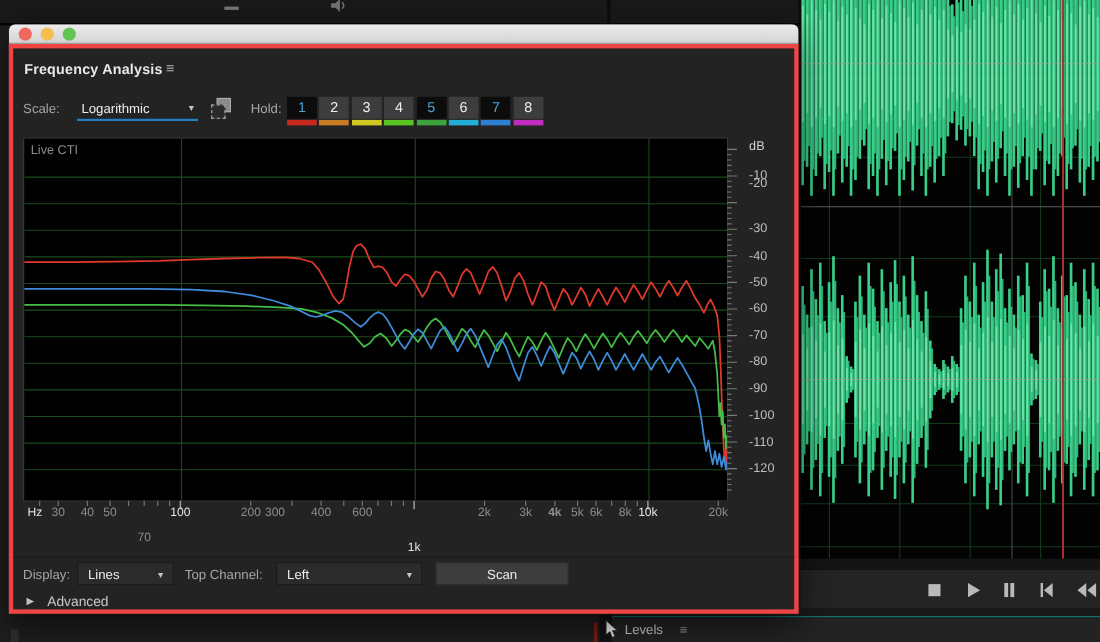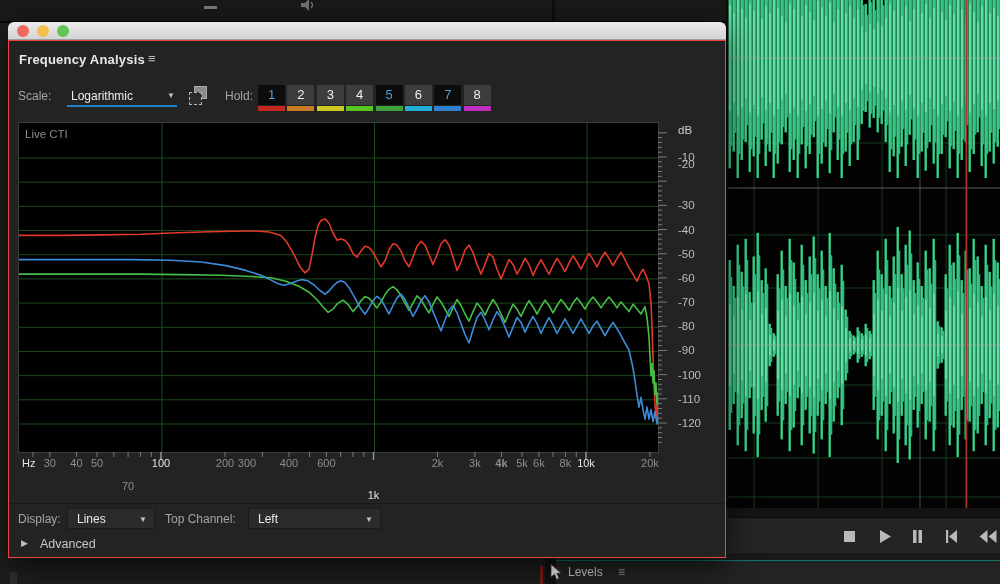--- a/index.html
+++ b/index.html
@@ -27,21 +27,21 @@
   .red-sliver{position:absolute;left:540px;top:566px;width:3px;height:18px;background:#7d1d16;}
   .stub-rect{position:absolute;left:10px;top:572px;width:7px;height:12px;background:#2e2e2e;}
   .cursor-arrow{position:absolute;left:550px;top:564px;}
   
   .fa-window{position:absolute;left:8px;top:22px;width:718px;height:536px;box-shadow:0 10px 28px rgba(0,0,0,.6);}
   .titlebar{position:absolute;left:0;top:0;width:100%;height:18px;border-radius:6px 6px 0 0;
     background:linear-gradient(#ececec,#d4d4d4);border-bottom:1px solid #9f9f9f;box-sizing:border-box;}
   .tl{position:absolute;top:3px;width:12px;height:12px;border-radius:50%;}
   .tl.r{left:9px;} .tl.y{left:29px;} .tl.g{left:49px;}
   .fa-panel{position:absolute;left:0;top:18px;width:718px;height:518px;background:#232323;
-    border:1px solid #ef4444;box-sizing:border-box;color:#d8d8d8;}
+    border:4px solid #ef4444;box-sizing:border-box;color:#d8d8d8;}
   .panel-title{position:absolute;left:10px;top:11px;font-size:13px;font-weight:bold;color:#e8e8e8;letter-spacing:.2px;}
   .panel-menu{position:absolute;left:139px;top:10px;color:#b8b8b8;font-size:13px;}
   .lbl{position:absolute;font-size:12px;color:#a5a5a5;}
   .lbl-scale{left:9px;top:48px;}
   .scale-dd{position:absolute;left:50px;top:44px;width:122px;height:22px;}
   .scale-dd .val{position:absolute;left:12px;top:4px;font-size:12px;color:#ececec;}
   .scale-dd .dd-arrow{position:absolute;right:6px;top:6px;font-size:8px;color:#c5c5c5;}
   .scale-dd .dd-underline{position:absolute;left:8px;right:4px;bottom:0;height:2px;background:#1f82c4;}
   .copy-icon{position:absolute;left:178px;top:44px;width:22px;height:22px;}
   .copy-icon .back{position:absolute;left:7px;top:1px;width:11px;height:11px;background:#8a8a8a;border:1px solid #aaa;}
@@ -793,20 +793,21 @@
         <span class="lbl-display">Display:</span>
         <div class="dd dd-display">
           <span class="val">Lines</span>
           <span class="dd-arrow">▼</span>
         </div>
         <span class="lbl-channel">Top Channel:</span>
         <div class="dd dd-channel">
           <span class="val">Left</span>
           <span class="dd-arrow">▼</span>
         </div>
+        <button class="scan-btn">Scan</button>
       </div>
 
       <div class="advanced-row">
         <span class="tri">▶</span>
         <span class="alabel">Advanced</span>
       </div>
     </div>
   </div>
 
 </div>

